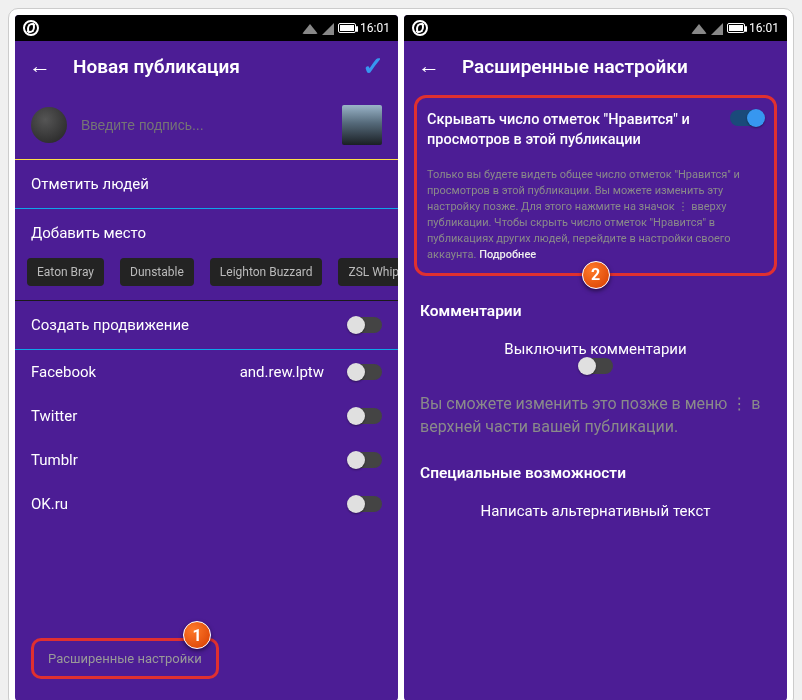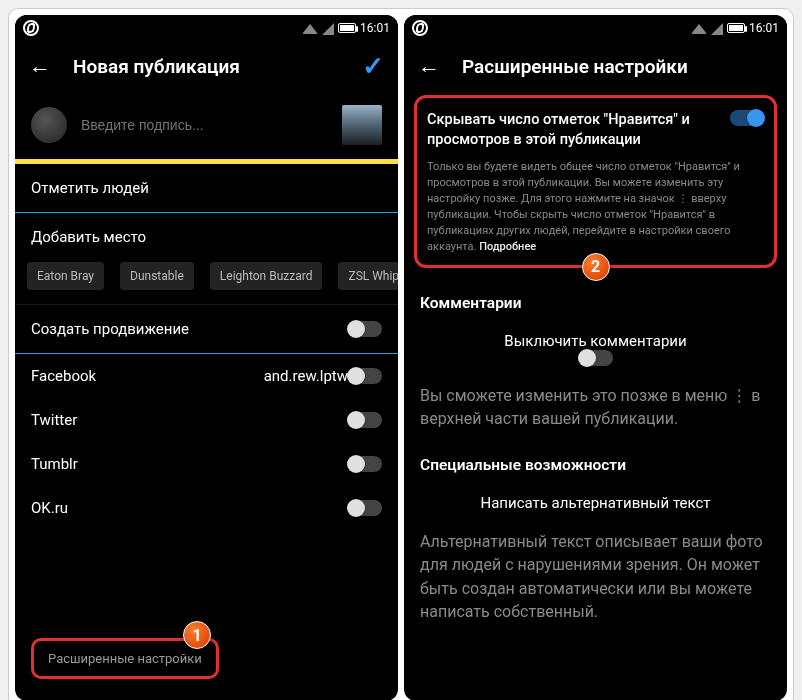--- a/index.html
+++ b/index.html
@@ -17,22 +17,22 @@
     background: #fff;
     border: 1px solid #ccc;
     border-radius: 10px;
     display: flex;
     gap: 6px;
     padding: 6px;
     position: relative;
   }
   .phone {
     flex: 1;
-    background: #000000;
-    border-radius: 12px;
+    background: #4c1d95;
+    border-radius: 4px;
     display: flex;
     flex-direction: column;
     overflow: hidden;
     position: relative;
     color: #fff;
   }
   .statusbar {
     height: 26px;
     background: #000;
     display: flex;
@@ -67,21 +67,21 @@
     align-items: center;
     padding: 0 14px;
     gap: 22px;
   }
   .back-arrow { font-size: 22px; font-weight: 300; }
   .appbar-title { font-size: 19px; font-weight: 600; flex: 1; }
   .check { color: #3797f0; font-size: 26px; font-weight: bold; }
   .caption-row {
     display: flex; align-items: center; gap: 14px;
     padding: 14px 16px 14px 16px;
-    border-bottom: 5px solid #fde047;
+    border-bottom: 1px solid #fde047;
   }
   .avatar {
     width: 36px; height: 36px; border-radius: 50%;
     background: radial-gradient(circle at 40% 35%, #555, #222);
     flex-shrink: 0;
   }
   .caption-input {
     flex: 1; background: transparent; border: none; color: #888;
     font-size: 14px; outline: none;
   }
@@ -117,20 +117,21 @@
     box-shadow: 0 1px 2px rgba(0,0,0,.4);
   }
   .toggle.on { background: #1a4a7a; }
   .toggle.on .knob { left: auto; right: -1px; background: #3797f0; }
   .share-title {
     padding: 18px 16px 8px 16px; font-size: 15px; color:#eee;
   }
   .share-row {
     padding: 13px 16px; display:flex; align-items:center;
     font-size: 15px;
+    gap: 24px;
   }
   .share-row .label { flex:1; }
   .adv-link-row {
     padding: 0 16px 22px 16px;
   }
   .adv-link {
     display:inline-block; font-size: 13px; color: #999;
     border: 3px solid #e03030; border-radius: 10px;
     padding: 10px 14px;
   }
@@ -152,21 +153,21 @@
     border: 3px solid #e03030;
     border-radius: 12px;
     padding: 12px 10px 10px 10px;
     position: relative;
   }
   .hl-row {
     display:flex; align-items:flex-start; gap:10px;
   }
   .hl-title { font-size: 14.5px; font-weight: 500; line-height: 1.35; flex:1; }
   .hl-desc {
-    font-size: 11px; color: #8a8a8a; line-height: 1.45; margin-top: 10px;
+    font-size: 11px; color: #8a8a8a; line-height: 1.45; margin-top: 18px;
   }
   .hl-desc .more { color: #eee; font-weight:500; }
   .callout-2 {
     position: absolute; left: 50%; bottom: -16px; transform: translateX(-50%);
   }
   .sect-title {
     padding: 26px 16px 6px 16px; font-size: 15.5px; font-weight: 600;
   }
   .plain-row {
     padding: 14px 16px; display:flex; align-items:center;
@@ -315,16 +316,15 @@
       <span class="toggle">
           <span class="knob"></span>
         </span>
     </div>
     <div class="desc-text">Вы сможете изменить это позже в меню ⋮ в верхней части вашей публикации.</div>
 
     <div class="sect-title">Специальные возможности</div>
     <div class="plain-row">
       <span class="label">Написать альтернативный текст</span>
     </div>
-    <div class="desc-text">Альтернативный текст описывает ваши фото для людей с нарушениями зрения. Он может быть создан автоматически или вы можете написать собственный.</div>
   </div>
 
 </div>
 
 </body></html>

